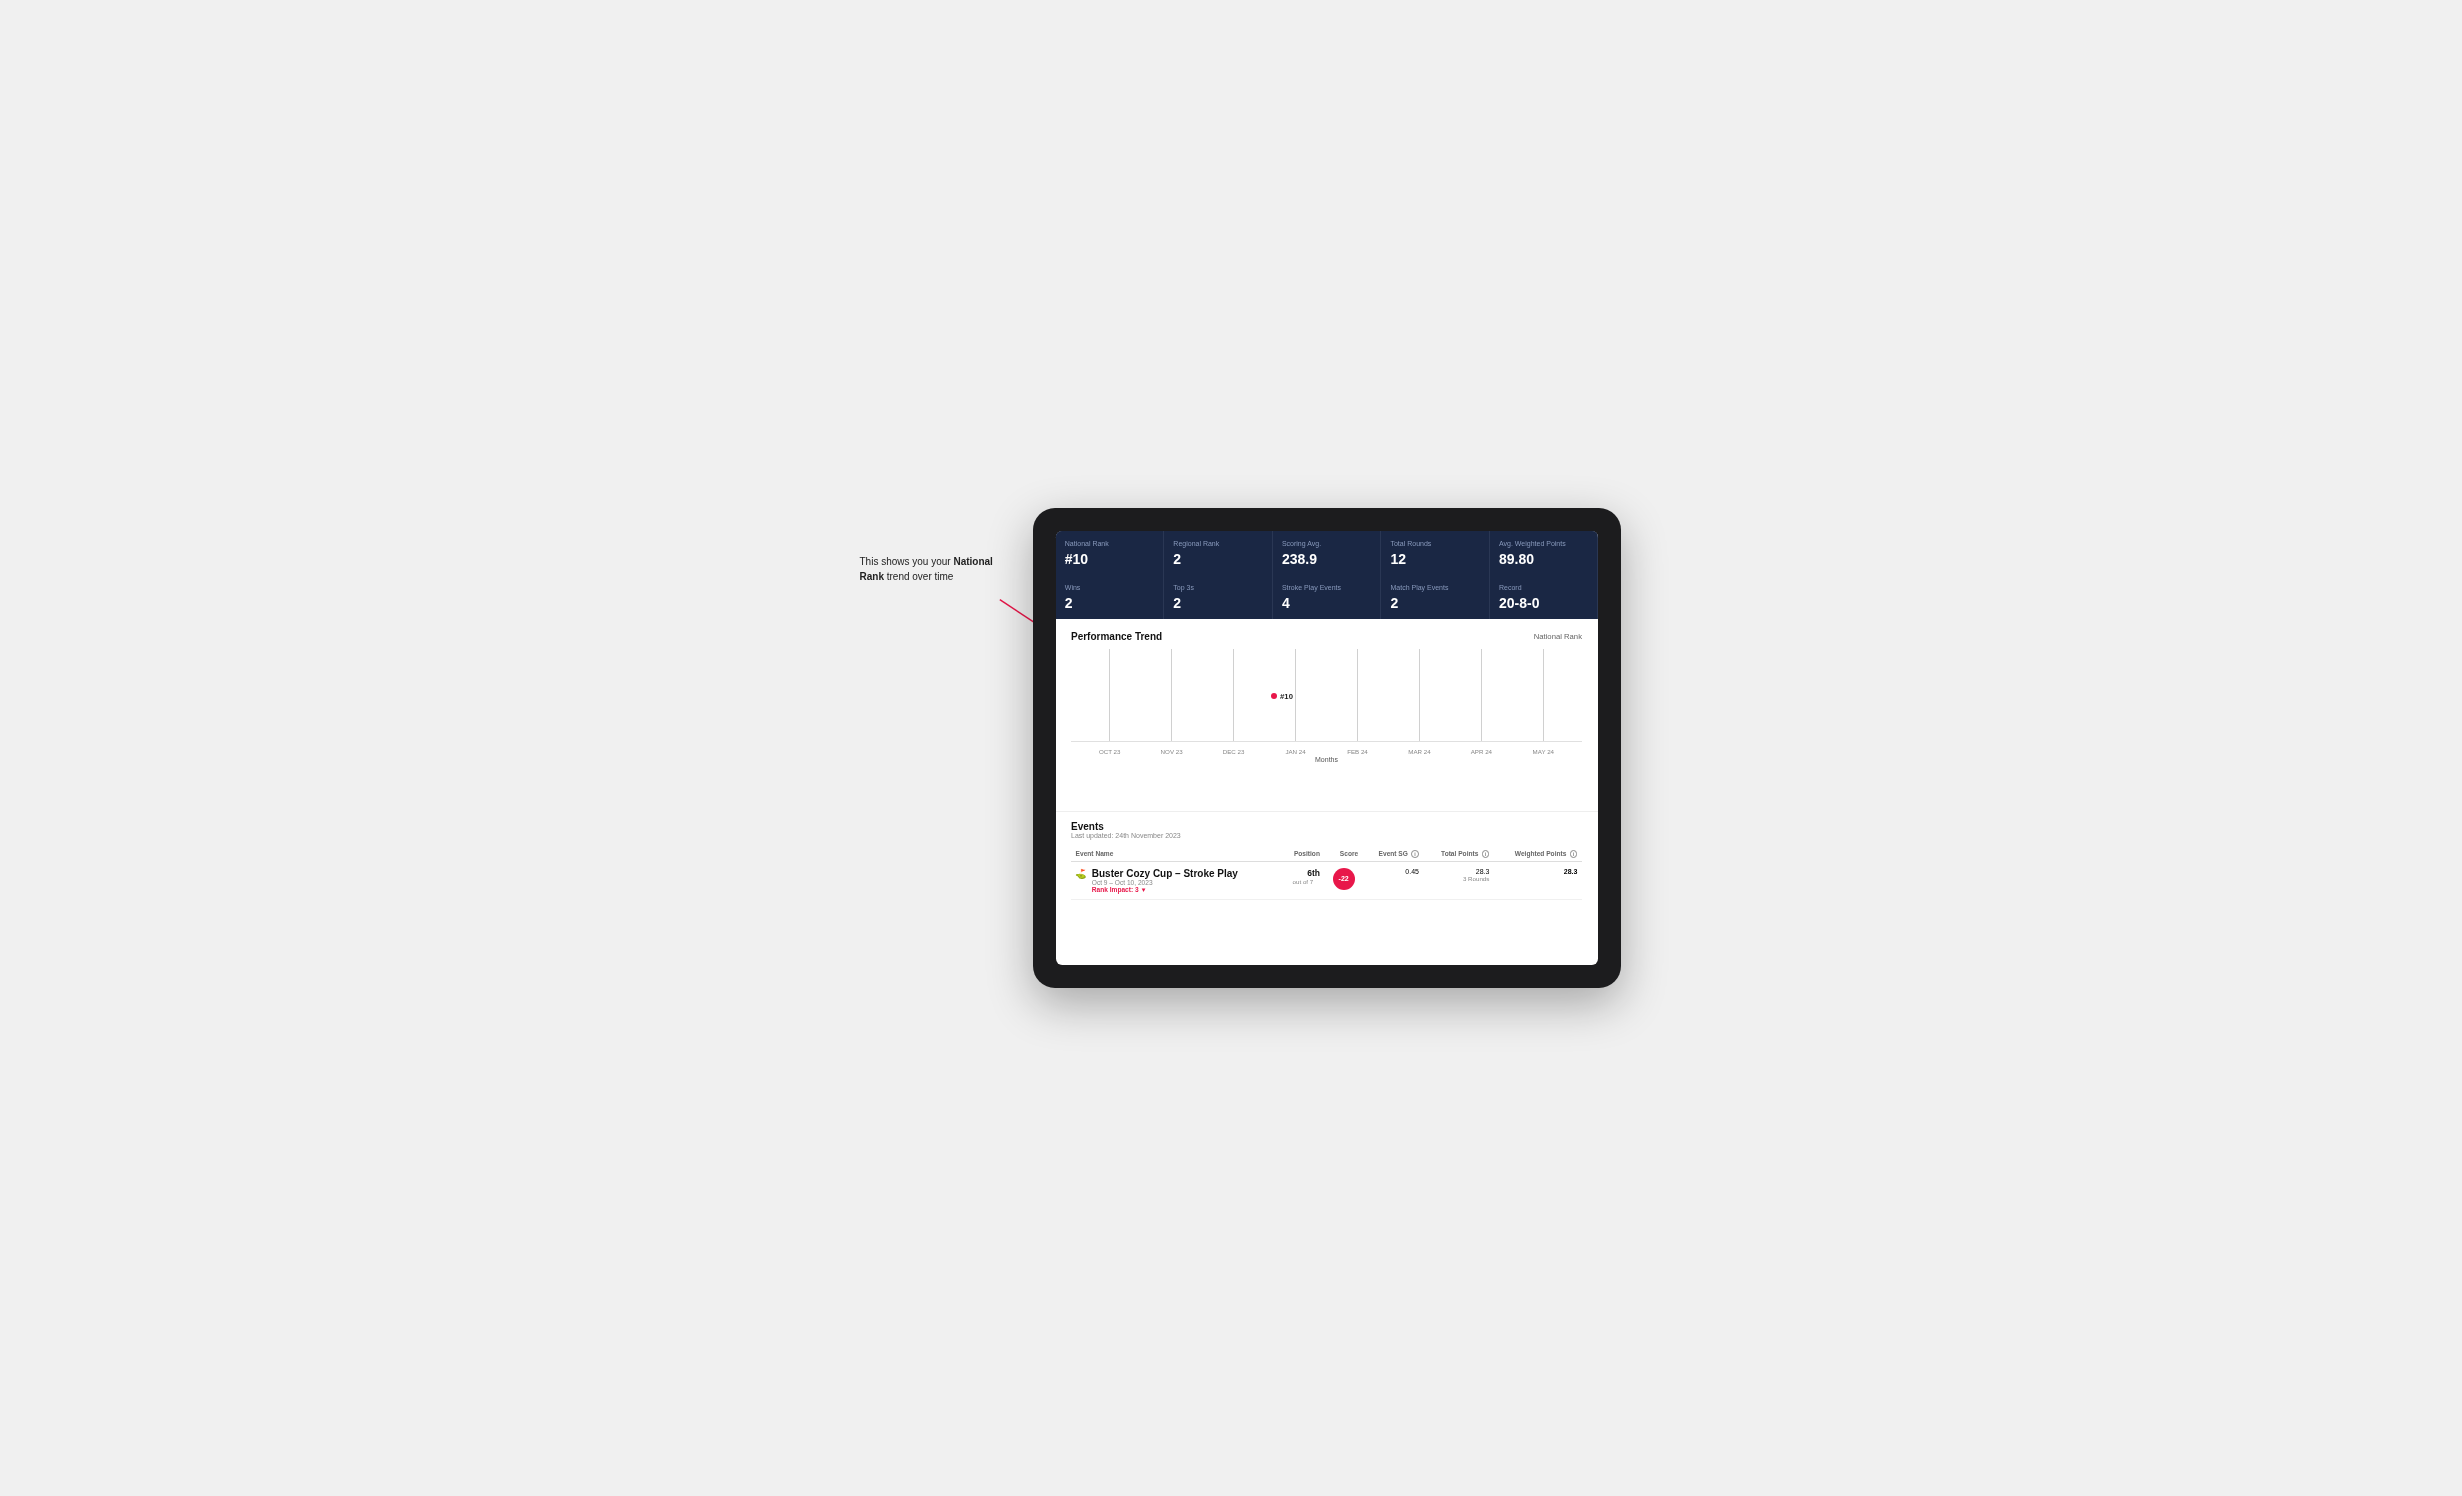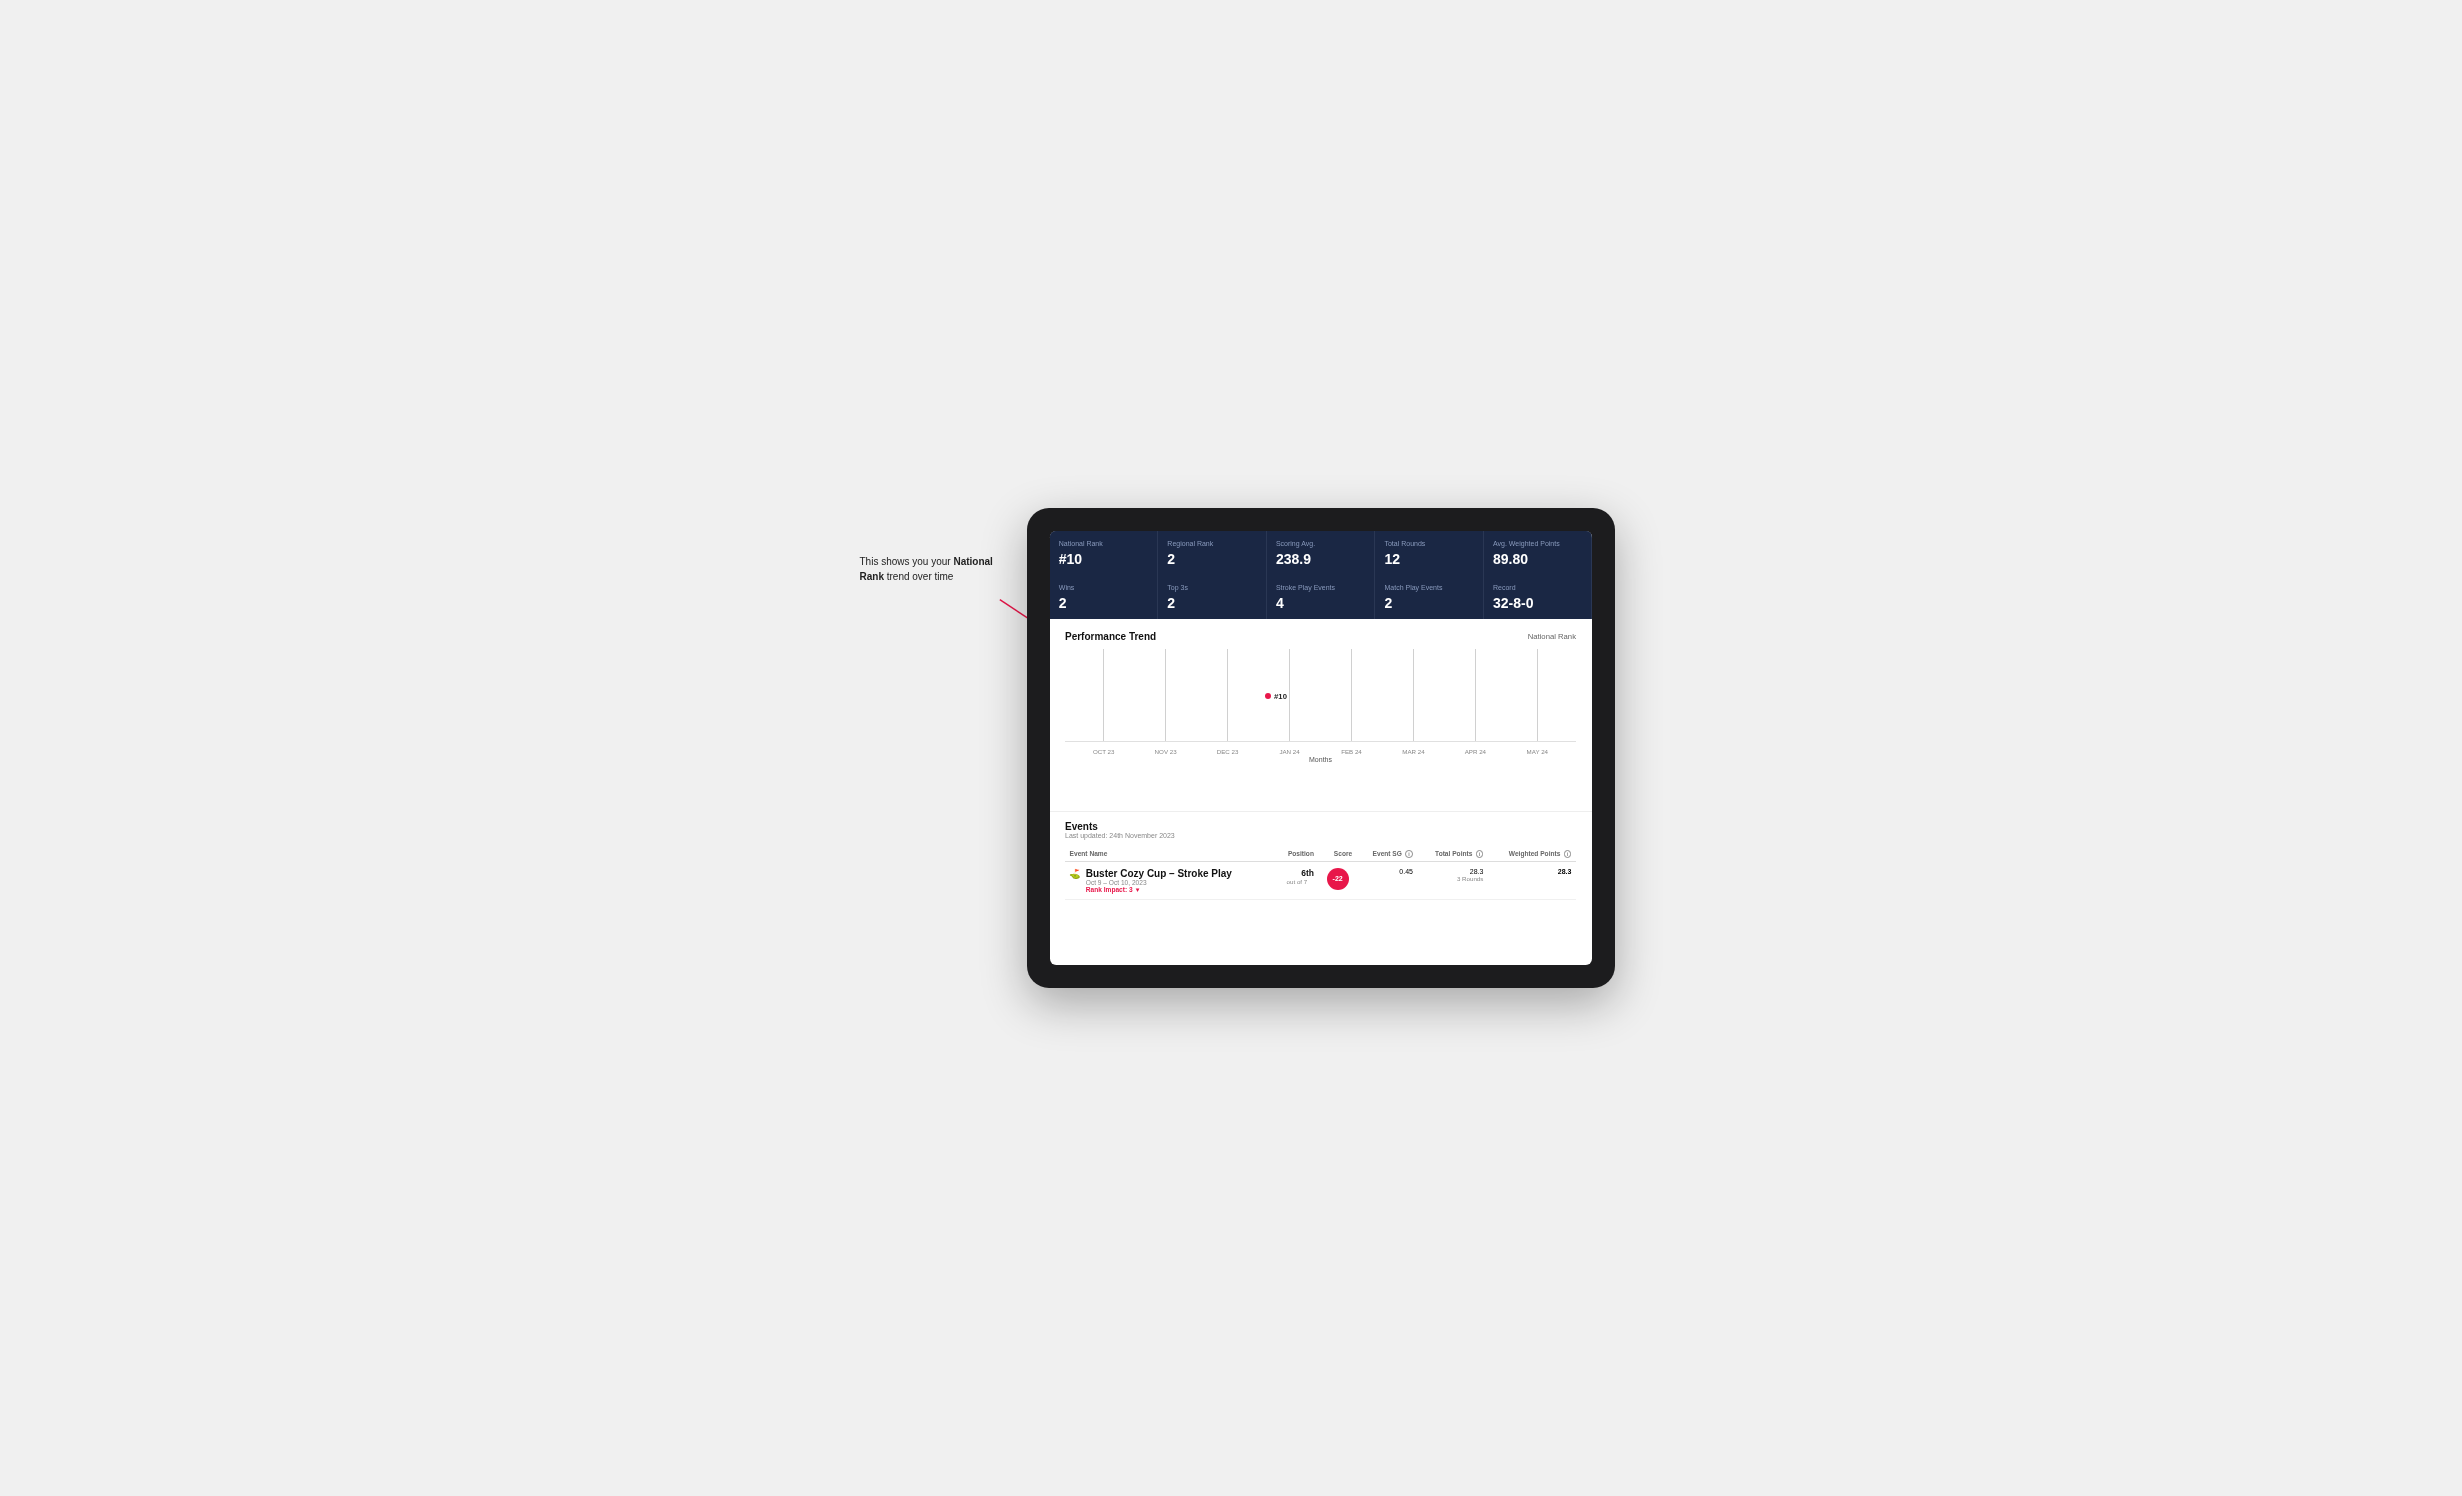--- a/index.html
+++ b/index.html
@@ -29,21 +29,21 @@
     .arrow-line {
       position: absolute;
       left: 132px;
       top: 84px;
       width: 201px;
       height: 139px;
       pointer-events: none;
     }
     .tablet {
       position: absolute;
-      left: 167px;
+      left: 173px;
       top: 0;
       width: 588px;
       height: 480px;
       background: #1c1c1e;
       border-radius: 22px;
       display: flex;
       align-items: center;
       justify-content: center;
       box-shadow: 0 15.5px 46px rgba(0,0,0,0.3);
     }
@@ -323,21 +323,21 @@
         <div class="stat-cell">
           <div class="label">Stroke Play Events</div>
           <div class="value">4</div>
         </div>
         <div class="stat-cell">
           <div class="label">Match Play Events</div>
           <div class="value">2</div>
         </div>
         <div class="stat-cell">
           <div class="label">Record</div>
-          <div class="value">32-8-0</div>
+          <div class="value">20-8-0</div>
         </div>
       </div>
 
       <div class="perf-section">
         <div class="perf-header">
           <span class="perf-title">Performance Trend</span>
           <span class="perf-label">National Rank</span>
         </div>
         <div class="chart-area">
           <div class="chart-columns">

